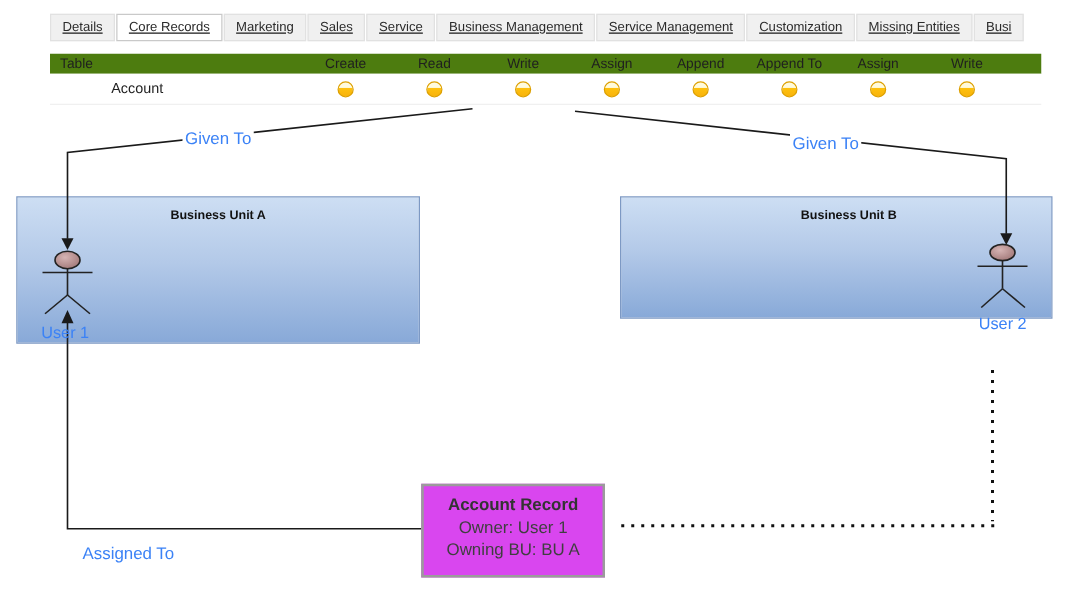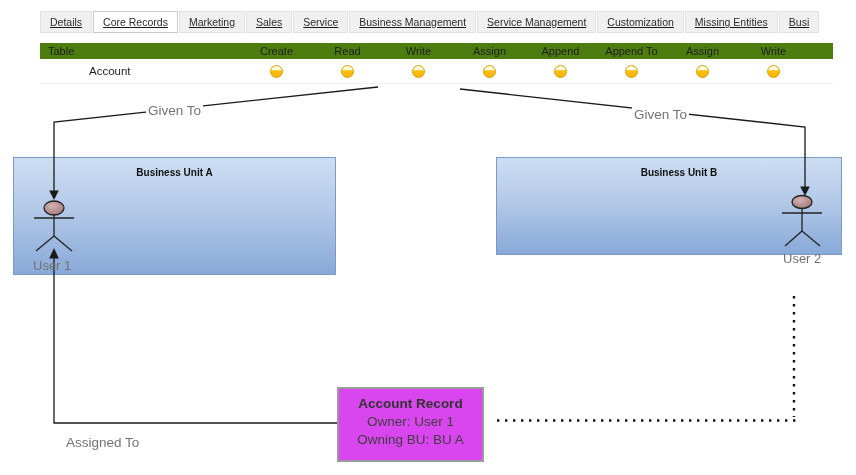--- a/index.html
+++ b/index.html
@@ -33,21 +33,21 @@
   
   .bu-box{
     position:absolute;box-sizing:border-box;
     background:linear-gradient(180deg,#cddef3 0%,#b3c9e8 45%,#88a9d8 100%);
     border:1px solid #7d99c4;
   }
   .bu-a{left:13px;top:157px;width:323px;height:118px;}
   .bu-b{left:496px;top:157px;width:346px;height:98px;padding-left:20px;}
   .bu-title{text-align:center;margin-top:9px;font-weight:bold;font-size:10px;color:#111;}
   
-  .lbl{position:absolute;font-size:13.5px;color:#737373;white-space:nowrap;}
+  .lbl{position:absolute;font-size:13.5px;color:#3b82f6;white-space:nowrap;}
   .lbl.on-line{background:#ffffff;padding:0 2px;}
   .lbl-given-left{left:146px;top:103px;}
   .lbl-given-right{left:632px;top:107px;}
   .lbl-assigned{left:64px;top:415px;margin-top:20px;}
   .lbl-user1{left:33px;top:258px;font-size:13px;}
   .lbl-user2{left:783px;top:251px;font-size:13px;}
   
   .record{
     position:absolute;left:337px;top:387px;width:147px;height:75px;box-sizing:border-box;
     background:#d946ef;border:2px solid #9b9b9b;color:#3f3f3f;text-align:center;

